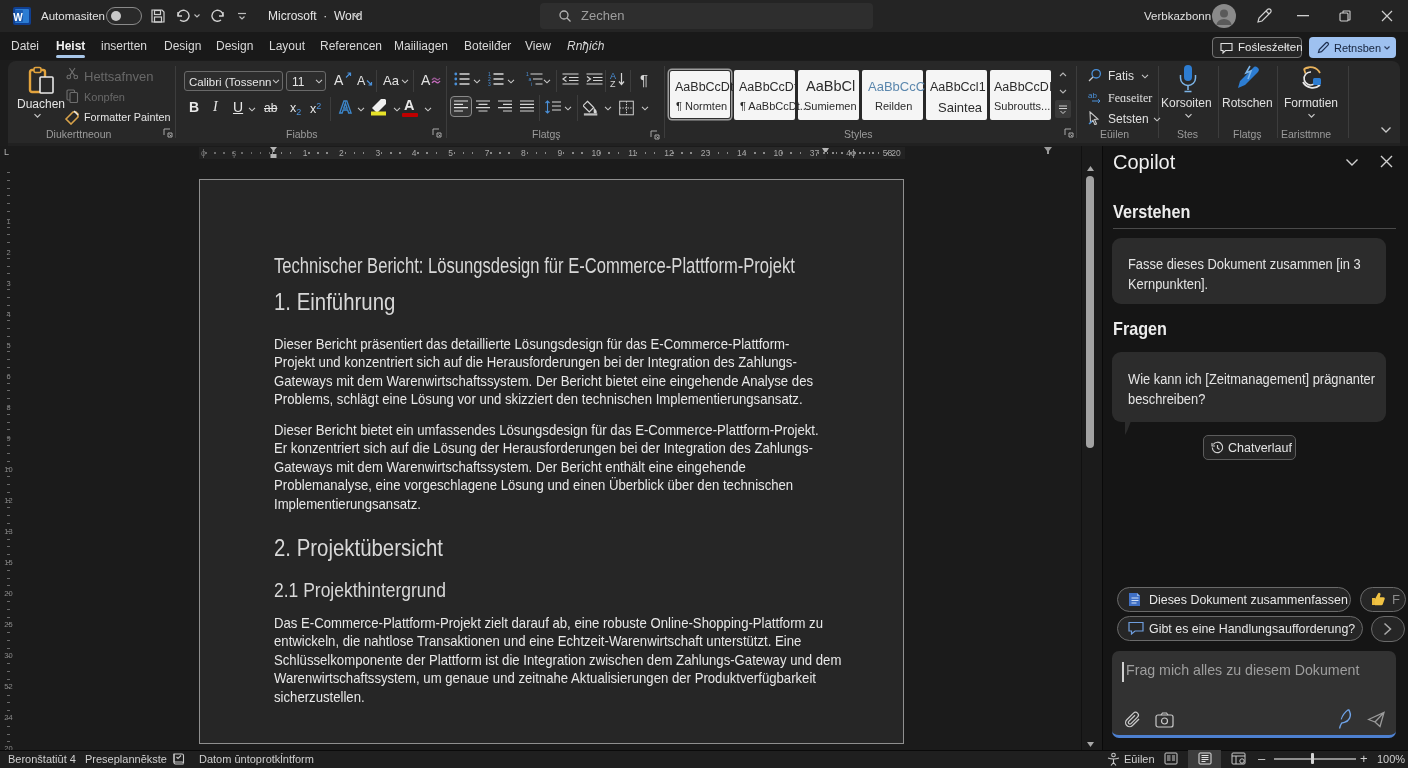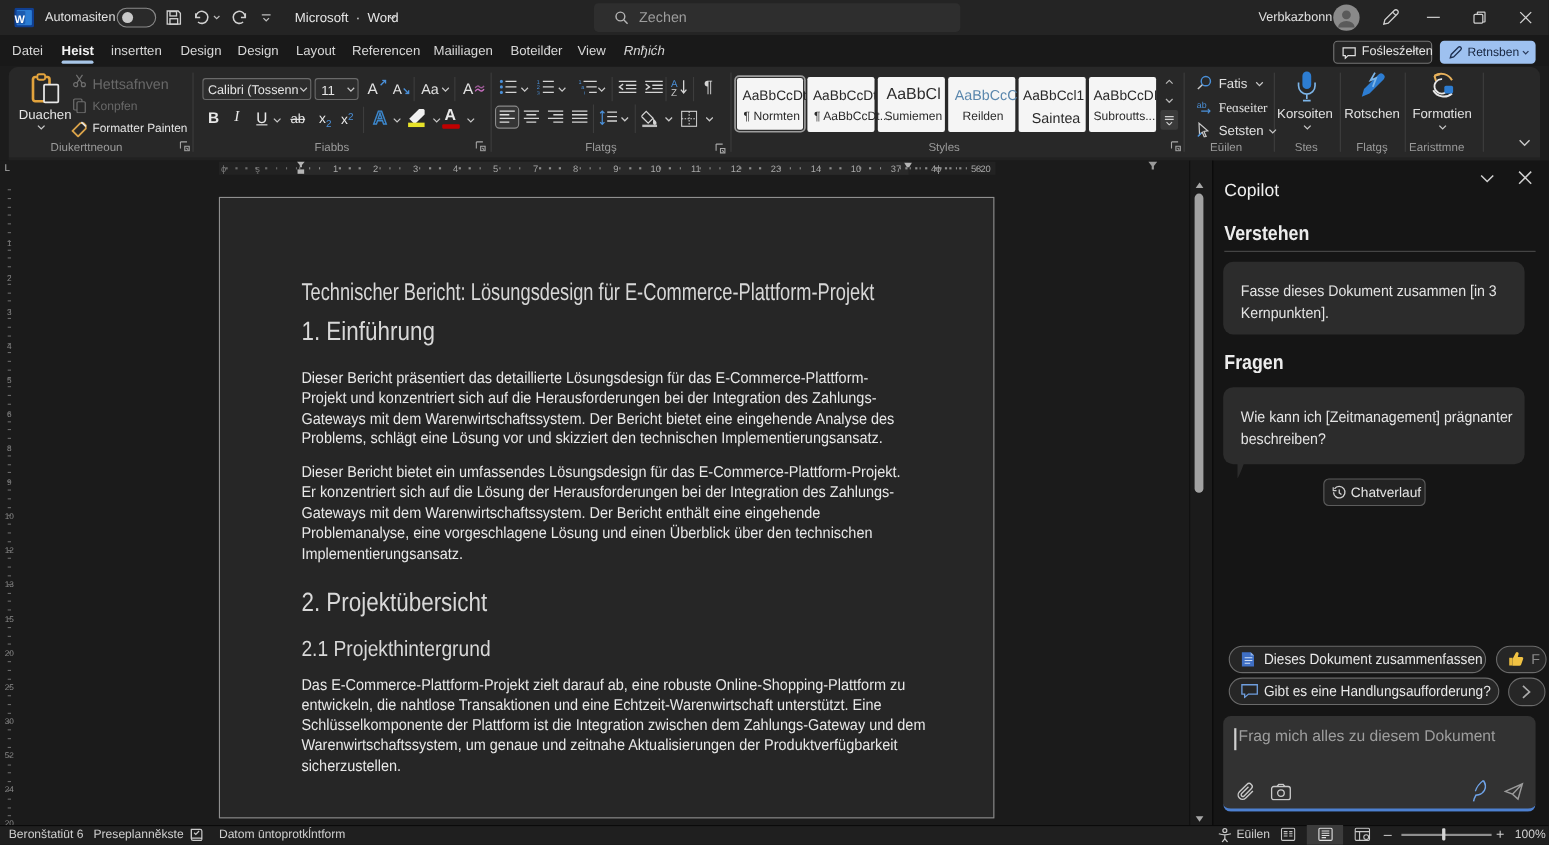--- a/index.html
+++ b/index.html
@@ -651,21 +651,21 @@
 
   <div class="abs" style="left:1081px;top:146px;width:1px;height:604px;background:#111111;"></div>
   <svg class="abs" style="left:1086px;top:165px;" width="9" height="7" viewBox="0 0 9 7">
       <path d="M4.5 1 L8 6 H1 z" fill="#a8a8a8"></path>
     </svg>
   <div class="abs" style="left:1086px;top:176px;width:8px;height:272px;background:#a2a2a2;border-radius:4px;"></div>
   <svg class="abs" style="left:1086px;top:741px;" width="9" height="7" viewBox="0 0 9 7">
       <path d="M4.5 6 L8 1 H1 z" fill="#a8a8a8"></path>
     </svg>
 
-  <div class="abs txt" style="left:1113px;top:165px;font-size:16px;color:#f0f0f0;">Copilot</div>
+  <div class="abs txt" style="left:1113px;top:151px;font-size:20px;color:#f0f0f0;">Copilot</div>
   <svg class="abs" style="left:1345px;top:158px;" width="14" height="9" viewBox="0 0 14 9" fill="none" stroke="#d0d0d0" stroke-width="1.4">
       <path d="M1.5 1.5 L7 7 L12.5 1.5"></path>
     </svg>
   <svg class="abs" style="left:1380px;top:155px;" width="13" height="13" viewBox="0 0 13 13" fill="none" stroke="#d0d0d0" stroke-width="1.4">
       <path d="M1 1 L12 12 M12 1 L1 12"></path>
     </svg>
 
   <div class="abs txt sx87" style="left:1113px;top:201px;font-size:18.5px;font-weight:bold;color:#ececec;">Verstehen</div>
   <div class="abs" style="left:1113px;top:228px;width:283px;height:1px;background:#4a4a4a;"></div>
 
@@ -726,21 +726,21 @@
   </svg>
   <svg class="abs" style="left:1336px;top:708px;" width="17" height="22" viewBox="0 0 17 22" fill="none" stroke="#6fa3e8" stroke-width="1.4">
     <path d="M12.5 1.5 q3.2 4.6 1 8.9 q-1.7 3.2 -5.2 4 l-2.6 0.6 q-1.6 2.7 -2.1 5.5"></path>
     <path d="M12.5 1.5 q-5.5 4 -7.3 9.8" stroke-width="1.1"></path>
   </svg>
   <svg class="abs" style="left:1367px;top:711px;" width="19" height="17" viewBox="0 0 19 17" fill="none" stroke="#9a9a9a" stroke-width="1.3">
     <path d="M1.5 8.5 L17 1.5 L13 15.5 L8 11 z M8 11 L17 1.5"></path>
   </svg>
 
   <div class="abs" style="left:0;top:750px;width:1408px;height:18px;background:#1f1f1f;border-top:1px solid #0a0a0a;"></div>
-  <div class="abs txt" style="left:8px;top:753px;font-size:11px;color:#cfcfcf;">Beronštatiūt 6</div>
+  <div class="abs txt" style="left:8px;top:753px;font-size:11px;color:#cfcfcf;">Beronštatiūt 4</div>
   <div class="abs txt" style="left:85px;top:753px;font-size:11px;color:#cfcfcf;">Preseplannĕkste</div>
   <svg class="abs" style="left:172px;top:752px;" width="14" height="14" viewBox="0 0 14 14" fill="none" stroke="#c9c9c9" stroke-width="1.1">
     <path d="M2 2 h8 a1.5 1.5 0 0 1 1.5 1.5 v8 a1.5 1.5 0 0 0 -1.5 -1.5 h-8 z"></path>
       <path d="M2 2 v8.5 a1.5 1.5 0 0 0 1.5 1.5 h8"></path>
       <path d="M4.5 5 l1.5 1.5 L9 3.5"></path>
   </svg>
   <div class="abs txt" style="left:199px;top:753px;font-size:11px;color:#cfcfcf;">Datom ūntoprotkĺntform</div>
 
   <svg class="abs" style="left:1106px;top:752px;" width="15" height="14" viewBox="0 0 15 14" fill="none" stroke="#c9c9c9" stroke-width="1.1">
     <circle cx="7.5" cy="3" r="1.8"></circle>

